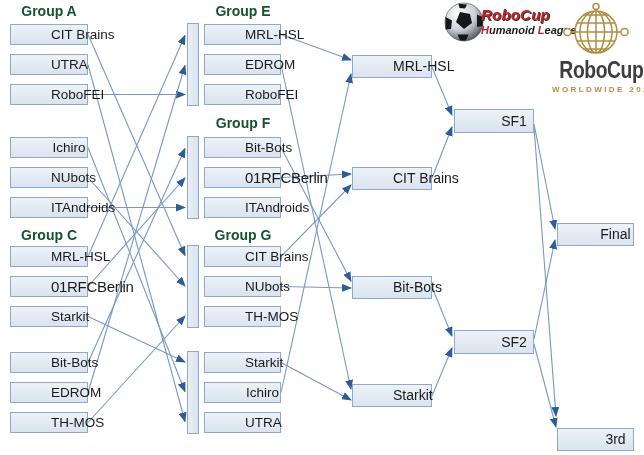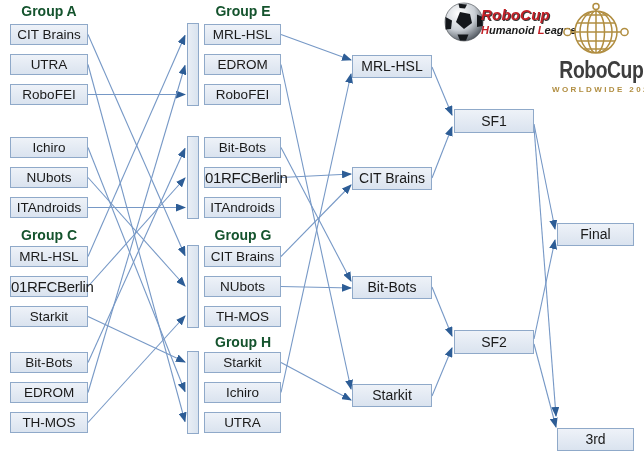--- a/index.html
+++ b/index.html
@@ -4,21 +4,21 @@
 <style>
   html,body{margin:0;padding:0;background:#fff;}
   #stage{
     position:relative;width:644px;height:455px;background:#ffffff;
     font-family:"Liberation Sans", sans-serif;overflow:hidden;
   }
   .box{
     position:absolute;box-sizing:border-box;
     border:1px solid #8fa9c9;
     background:linear-gradient(#eef2f8,#dae3ef);
-    color:#1a1a1a;font-size:13.5px;text-align:center;white-space:nowrap;
+    color:#1a1a1a;font-size:13.5px;text-align:center;white-space:nowrap;padding-left:40px;
   }
   .c1{left:10px;width:78px;height:21px;line-height:19px;}
   .c2{left:204px;width:77px;height:21px;line-height:19px;}
   .tight{font-size:15px;letter-spacing:-0.3px;}
   .qf{left:352px;width:80px;height:23px;line-height:21px;font-size:14px;}
   .sf{left:454px;width:80px;height:24px;line-height:22px;font-size:14px;}
   .fin{left:557px;width:77px;height:23px;line-height:21px;font-size:14px;}
   .hdr{
     position:absolute;width:78px;height:16px;line-height:16px;
     font-weight:bold;font-size:14px;color:#14532d;text-align:center;white-space:nowrap;
@@ -118,30 +118,30 @@
   <div class="bar" style="top:23px"></div>
   <div class="bar" style="top:136px"></div>
   <div class="bar" style="top:245px"></div>
   <div class="bar" style="top:351px"></div>
 
   <div class="hdr h2" style="top:3px">Group E</div>
   <div class="box c2" style="top:24px">MRL-HSL</div>
   <div class="box c2" style="top:54px">EDROM</div>
   <div class="box c2" style="top:84px">RoboFEI</div>
 
+  <div class="hdr h2" style="top:115px">Group F</div>
   <div class="box c2" style="top:137px">Bit-Bots</div>
   <div class="box c2 tight" style="top:167px">01RFCBerlin</div>
   <div class="box c2" style="top:197px">ITAndroids</div>
 
   <div class="hdr h2" style="top:227px">Group G</div>
   <div class="box c2" style="top:246px">CIT Brains</div>
   <div class="box c2" style="top:276px">NUbots</div>
   <div class="box c2" style="top:306px">TH-MOS</div>
 
-  <div class="hdr h2" style="top:334px">Group H</div>
   <div class="box c2" style="top:352px">Starkit</div>
   <div class="box c2" style="top:382px">Ichiro</div>
   <div class="box c2" style="top:412px">UTRA</div>
 
   <div class="box qf" style="top:55px">MRL-HSL</div>
   <div class="box qf" style="top:167px">CIT Brains</div>
   <div class="box qf" style="top:276px">Bit-Bots</div>
   <div class="box qf" style="top:384px">Starkit</div>
 
   <div class="box sf" style="top:109px">SF1</div>

